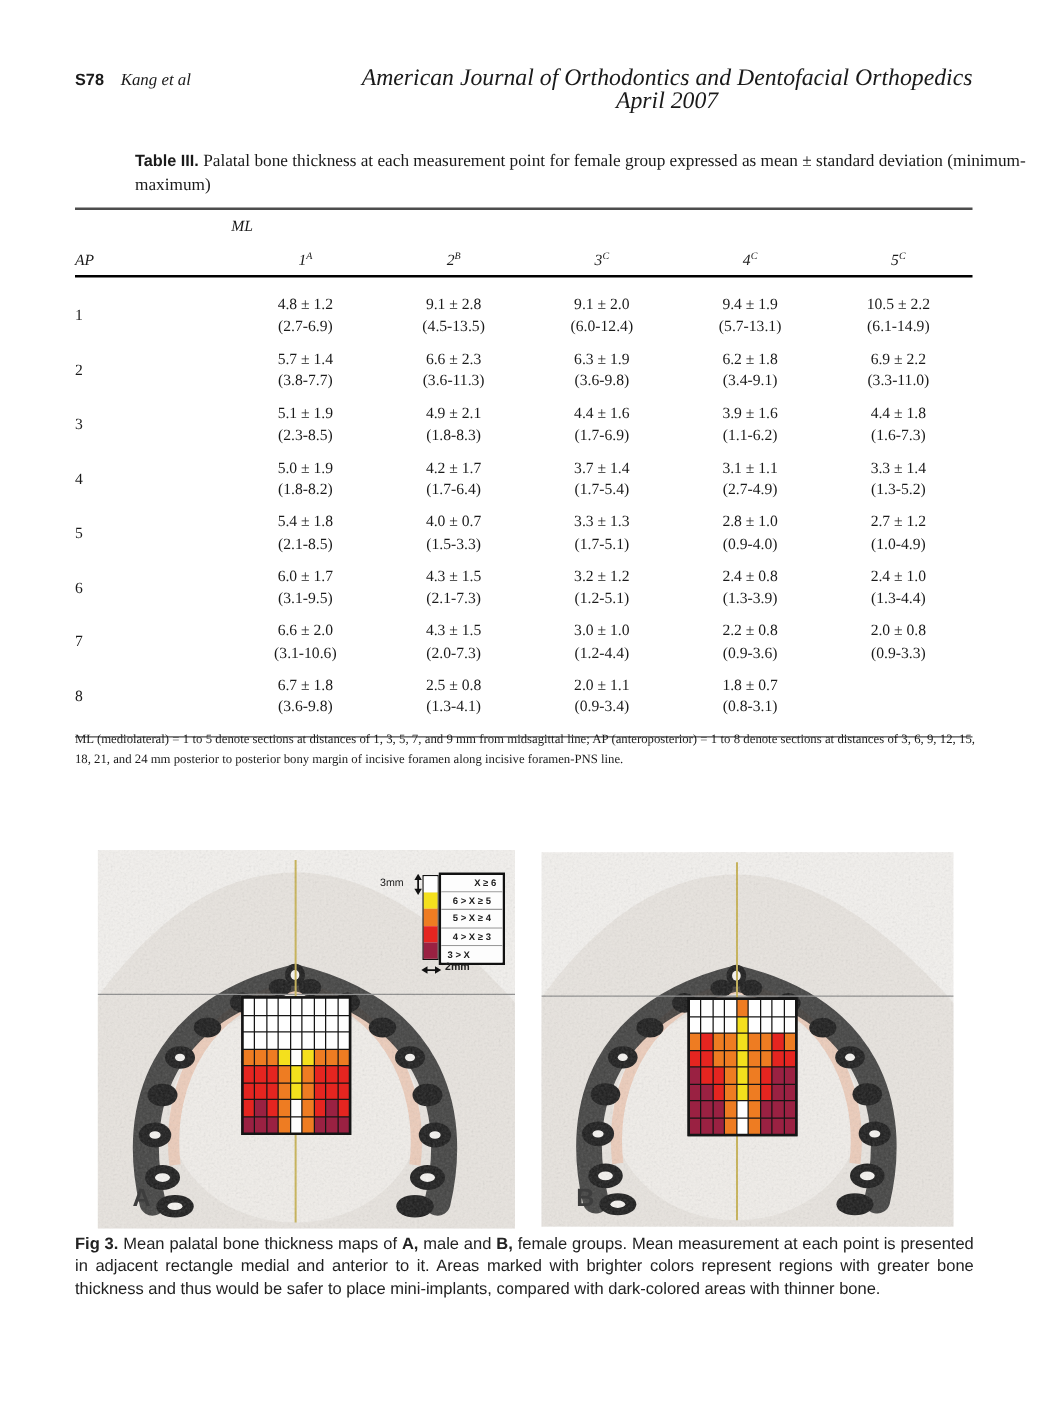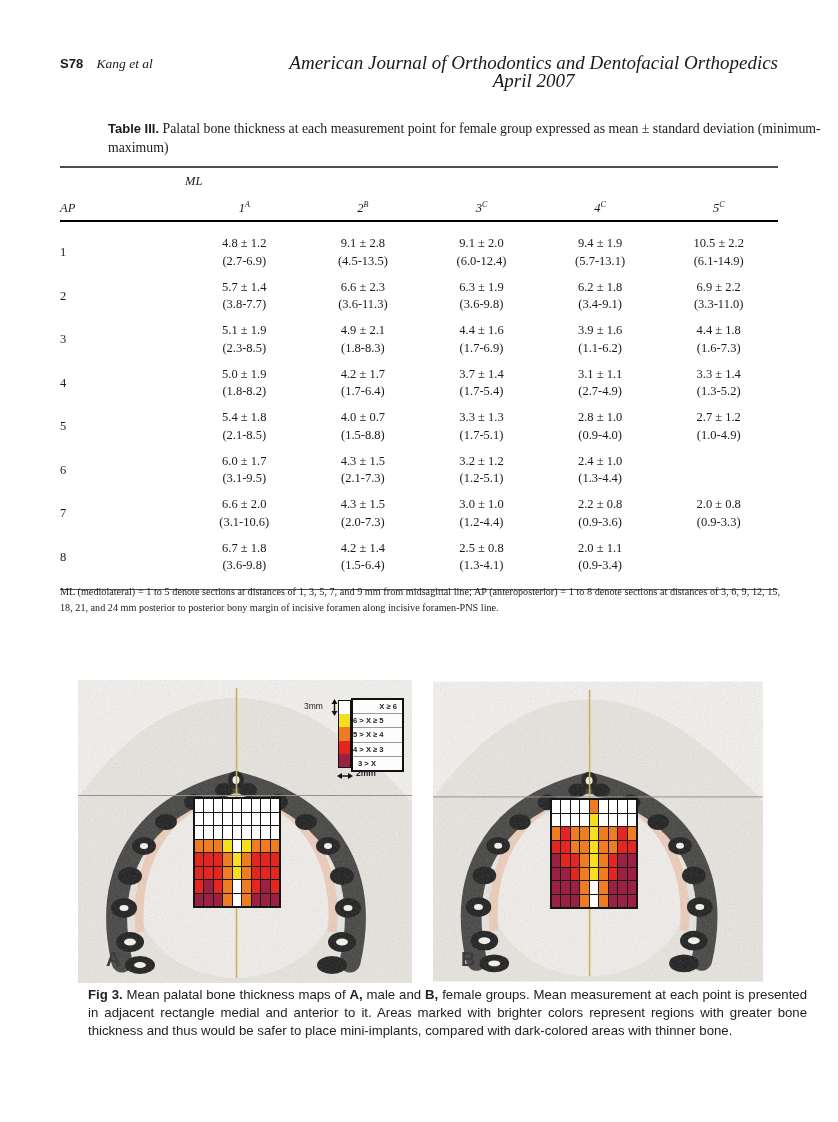--- a/index.html
+++ b/index.html
@@ -50,30 +50,30 @@
   .cell{width:100%;height:100%;}
 
   
   #legend{position:absolute;left:226px;top:16px;width:104px;height:90px;font-family:"Liberation Sans","DejaVu Sans",sans-serif;}
   #legend-3mm{position:absolute;left:0;top:5px;font-size:8.5px;font-weight:normal;color:#222;}
   #v-arrow{position:absolute;left:27px;top:3px;}
   #legend-swatches{position:absolute;left:34px;top:4px;width:11px;border:1px solid #111;}
   .sw{width:11px;height:13.2px;}
   #legend-table{position:absolute;left:47px;top:2px;width:49px;border:2.5px solid #111;background:#fff;}
   .lg-row{height:13.2px;line-height:13.2px;font-size:7.6px;font-weight:bold;color:#222;border-bottom:1px solid #9a9a9a;
-          background:#fdfdfd;}
+          text-align:center;background:#fdfdfd;}
   .lg-row:last-child{border-bottom:none;}
   .lg-row.lg0{text-align:right;padding-right:5px;}
   .lg-row.lg4{text-align:left;padding-left:5px;}
   #h-arrow{position:absolute;left:33px;top:76px;}
   #legend-2mm{position:absolute;left:52px;top:72px;font-size:8.5px;font-weight:bold;color:#222;}
 
   
   #fig-caption{left:60px;top:986px;width:719px;font-size:13.2px;line-height:18px;text-align:justify;
-               font-family:"Liberation Sans","DejaVu Sans",sans-serif;color:#222;margin-left:28px;}
+               font-family:"Liberation Sans","DejaVu Sans",sans-serif;color:#222;}
   #fig-caption .bseg{font-weight:bold;}
 </style>
 </head>
 <body>
 
 <div id="page">
 
   <svg width="0" height="0" style="position:absolute" aria-hidden="true">
     <defs>
       <filter id="noiseF" x="0" y="0" width="100%" height="100%">
@@ -201,21 +201,21 @@
           </div>
         </div>
         <div class="tr">
           <div class="ap">5</div>
           <div class="td">
             <div>5.4 ± 1.8</div>
             <div>(2.1-8.5)</div>
           </div>
           <div class="td">
             <div>4.0 ± 0.7</div>
-            <div>(1.5-8.8)</div>
+            <div>(1.5-3.3)</div>
           </div>
           <div class="td">
             <div>3.3 ± 1.3</div>
             <div>(1.7-5.1)</div>
           </div>
           <div class="td">
             <div>2.8 ± 1.0</div>
             <div>(0.9-4.0)</div>
           </div>
           <div class="td">
@@ -231,20 +231,24 @@
           </div>
           <div class="td">
             <div>4.3 ± 1.5</div>
             <div>(2.1-7.3)</div>
           </div>
           <div class="td">
             <div>3.2 ± 1.2</div>
             <div>(1.2-5.1)</div>
           </div>
           <div class="td">
+            <div>2.4 ± 0.8</div>
+            <div>(1.3-3.9)</div>
+          </div>
+          <div class="td">
             <div>2.4 ± 1.0</div>
             <div>(1.3-4.4)</div>
           </div>
         </div>
         <div class="tr">
           <div class="ap">7</div>
           <div class="td">
             <div>6.6 ± 2.0</div>
             <div>(3.1-10.6)</div>
           </div>
@@ -265,30 +269,30 @@
             <div>(0.9-3.3)</div>
           </div>
         </div>
         <div class="tr">
           <div class="ap">8</div>
           <div class="td">
             <div>6.7 ± 1.8</div>
             <div>(3.6-9.8)</div>
           </div>
           <div class="td">
-            <div>4.2 ± 1.4</div>
-            <div>(1.5-6.4)</div>
-          </div>
-          <div class="td">
             <div>2.5 ± 0.8</div>
             <div>(1.3-4.1)</div>
           </div>
           <div class="td">
             <div>2.0 ± 1.1</div>
             <div>(0.9-3.4)</div>
+          </div>
+          <div class="td">
+            <div>1.8 ± 0.7</div>
+            <div>(0.8-3.1)</div>
           </div>
         </div>
       </div>
     <div id="tbl-bottom"></div>
   </div>
 
   <div class="abs" id="footnote">ML (mediolateral) = 1 to 5 denote sections at distances of 1, 3, 5, 7, and 9 mm from midsagittal line;  AP (anteroposterior) = 1 to 8 denote sections at distances of 3, 6, 9, 12, 15, 18, 21, and 24 mm posterior to posterior bony margin of incisive foramen along incisive foramen-PNS line.</div>
 
   <div class="abs panel" id="panelA">
     <svg class="ct" width="334" height="303" viewBox="0 0 334 303">

